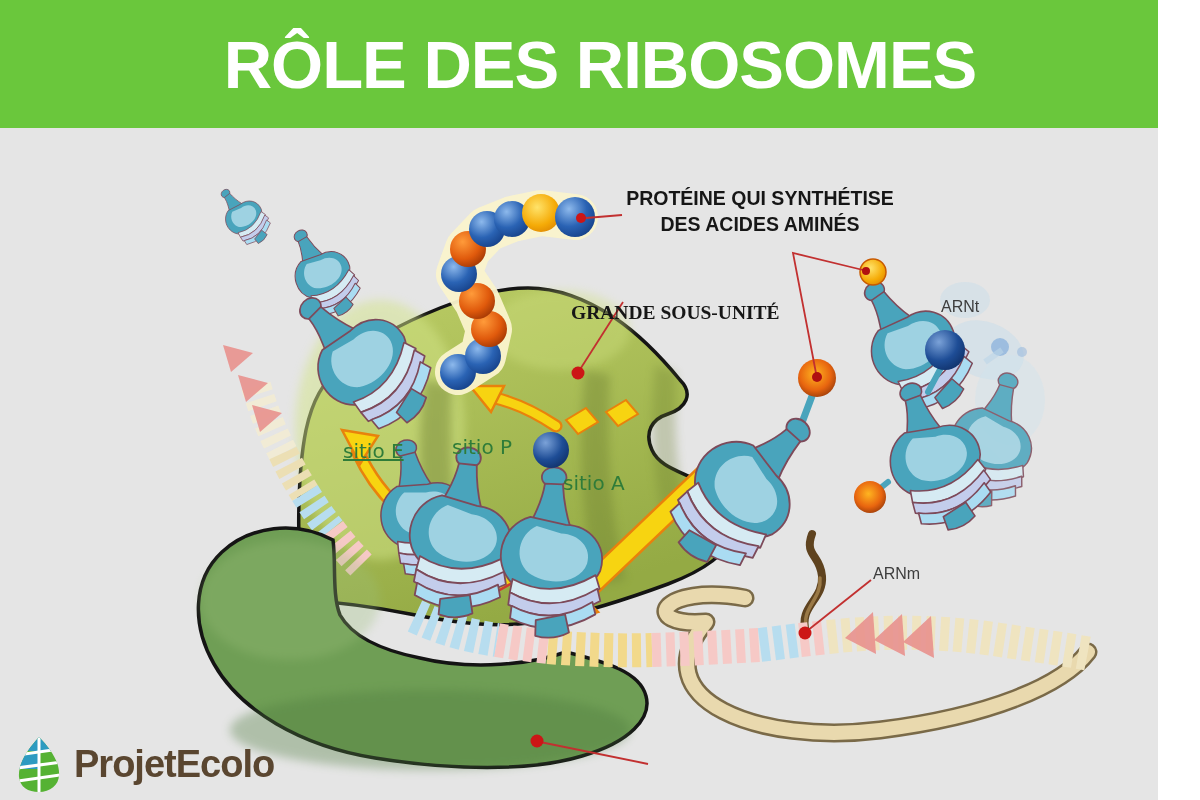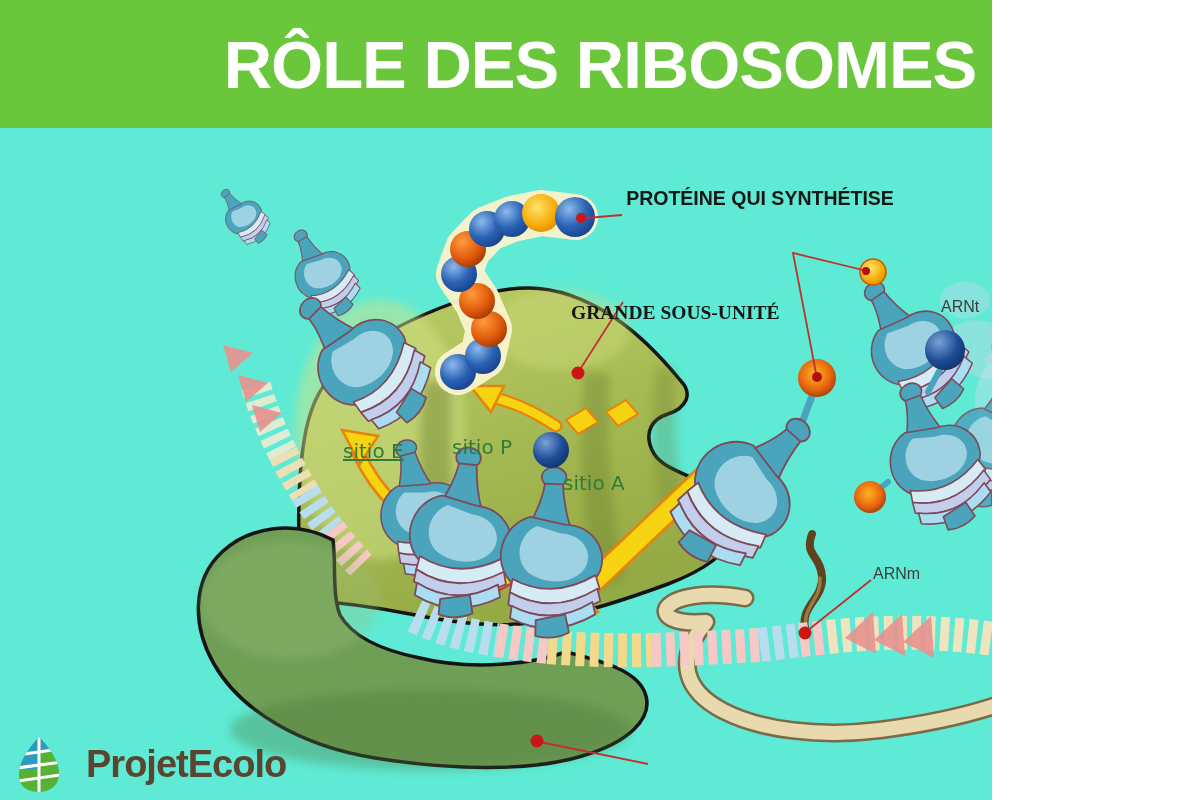--- a/index.html
+++ b/index.html
@@ -1,28 +1,28 @@
 <!DOCTYPE html>
 <html><head>
 <meta charset="utf-8">
 <style>
   html,body{margin:0;padding:0;background:#fff;}
-  .page{position:relative;width:992px;height:800px;overflow:hidden;background:#5eead4;
+  .page{position:relative;width:1158px;height:800px;overflow:hidden;background:#e5e5e5;
         font-family:"Liberation Sans",sans-serif;}
   .banner{position:absolute;left:0;top:0;width:1200px;height:128px;background:#6ac73c;
           display:flex;align-items:center;justify-content:center;}
   .banner h1{margin:0;color:#ffffff;font-size:67px;font-weight:800;letter-spacing:-1px;
              font-family:"Liberation Sans",sans-serif;}
   .diagram{position:absolute;left:0;top:128px;width:1200px;height:672px;}
   .scene{position:absolute;left:0;top:0;width:1200px;height:672px;}
   .lbl{position:absolute;color:#161616;font-weight:700;font-size:19.5px;white-space:nowrap;}
   .lbl.center{text-align:center;white-space:normal;line-height:26px;}
   .lbl.plain{font-weight:400;font-size:16px;color:#3d3d3d;}
   .lbl.site{font-weight:400;font-size:20px;color:#2f7c39;font-family:"DejaVu Sans",sans-serif;}
-  .logo{position:absolute;left:16px;top:606px;display:flex;align-items:center;gap:24px;}
+  .logo{position:absolute;left:16px;top:606px;display:flex;align-items:center;gap:12px;}
   .logo .word{color:#5a4630;font-size:38px;font-weight:800;letter-spacing:-1px;}
 </style>
 </head>
 <body>
 
 <div class="page">
 
   <header class="banner">
     <h1>RÔLE DES RIBOSOMES</h1>
   </header>
@@ -206,20 +206,21 @@
         <circle cx="578" cy="373" r="6.5" fill="#cc1616" stroke="none"></circle>
         <line x1="871" y1="580" x2="807" y2="631"></line>
         <circle cx="805" cy="633" r="6.5" fill="#cc1616" stroke="none"></circle>
         <line x1="648" y1="764" x2="540" y2="742"></line>
         <circle cx="537" cy="741" r="6.5" fill="#cc1616" stroke="none"></circle>
       </g>
     </svg>
 
     <div class="lbl center" style="left:588px;top:57px;width:344px;">
       <div>PROTÉINE QUI SYNTHÉTISE</div>
+      <div>DES ACIDES AMINÉS</div>
     </div>
     <div class="lbl" style="left:571px;top:174px;font-family:Liberation Serif, serif;">GRANDE SOUS-UNITÉ</div>
     <div class="lbl plain" style="left:941px;top:170px;">ARNt</div>
     <div class="lbl site" style="left:343px;top:311px;text-decoration:underline;">sitio E</div>
     <div class="lbl site" style="left:452px;top:307px;">sitio P</div>
     <div class="lbl site" style="left:563px;top:343px;">sitio A</div>
     <div class="lbl plain" style="left:873px;top:437px;text-align:center;">ARNm</div>
 
     <div class="logo">
       <svg width="46" height="60" viewBox="0 0 46 58" xmlns="http://www.w3.org/2000/svg">

